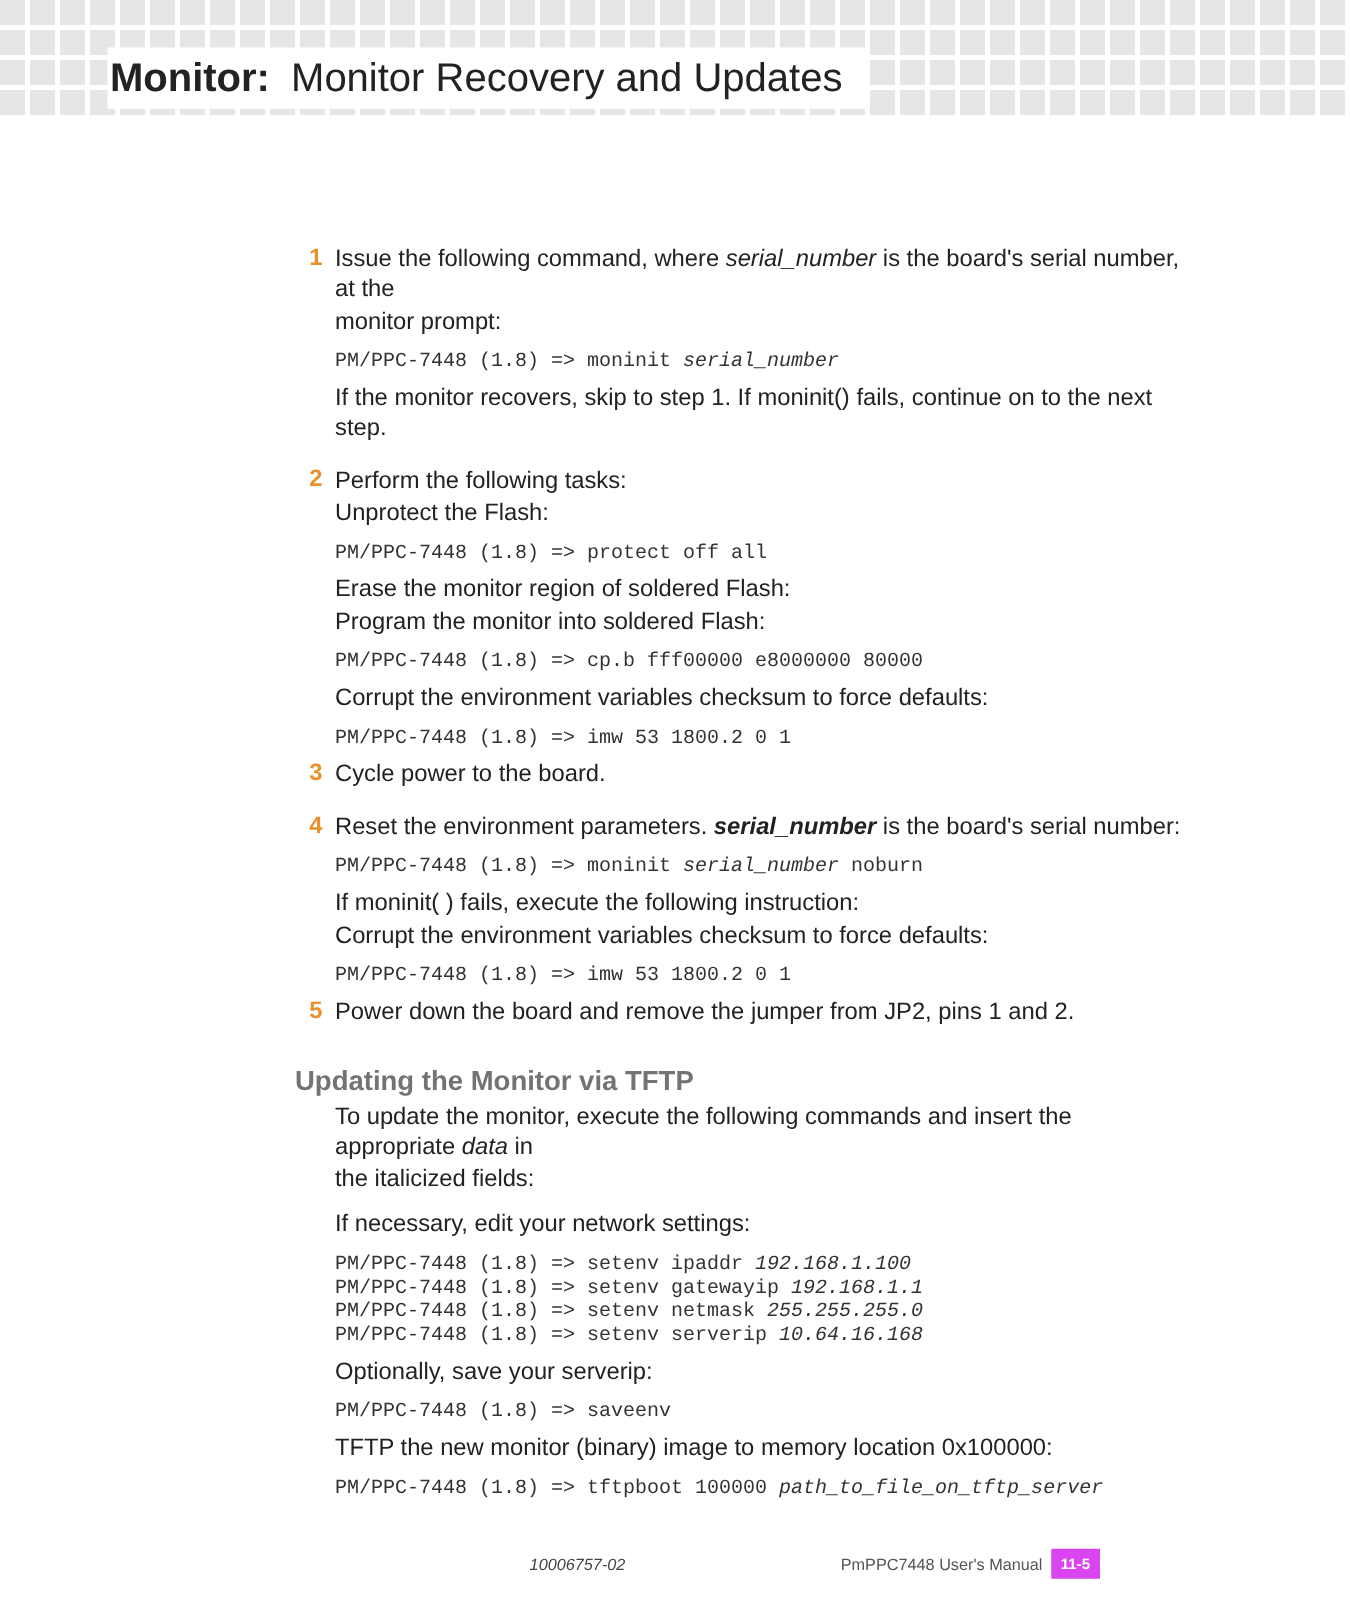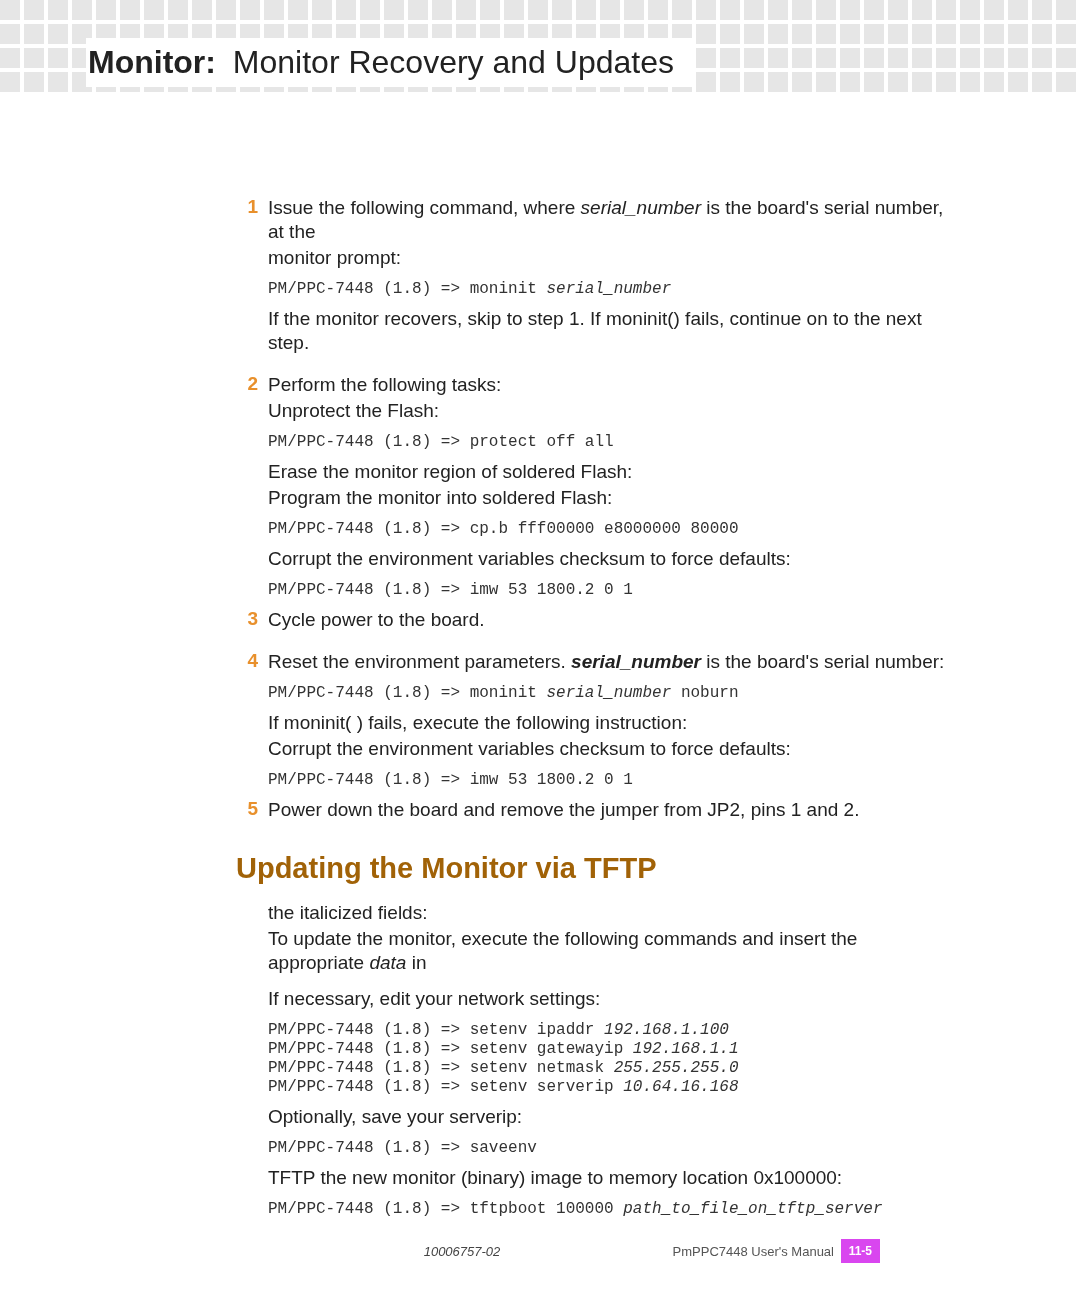--- a/index.html
+++ b/index.html
@@ -83,24 +83,24 @@
     font-family: "Courier New", Courier, monospace;
     font-size: 16px;
     line-height: 19px;
     white-space: pre;
     margin: 10px 0 8px 0;
     color: #333;
   }
   .code em { font-style: italic; }
   .gap { height: 10px; }
   h2.section {
-    color: #a16207;
+    color: #737373;
     font-weight: 700;
-    font-size: 29px;
-    margin: 30px 0 16px 0;
+    font-size: 22px;
+    margin: 30px 0 4px 0;
   }
   .plain-block { padding-left: 32px; }
   .footer {
     position: absolute;
     bottom: 24px;
     left: 0;
     width: 924px;
     height: 28px;
     font-size: 13px;
   }
@@ -370,24 +370,24 @@
     <div class="code">PM/PPC-7448 (1.8) =&gt; imw 53 1800.2 0 1</div>
   </div>
 
   <div class="step">
     <div class="step-num">5</div>
     <p class="body-line">Power down the board and remove the jumper from JP2, pins 1 and 2.</p>
   </div>
 
   <h2 class="section">Updating the Monitor via TFTP</h2>
   <div class="plain-block">
-    <p class="body-line">the italicized fields:</p>
     <p class="body-line">
       <span>To update the monitor, execute the following commands and insert the appropriate </span><em>data</em><span> in</span>
     </p>
+    <p class="body-line">the italicized fields:</p>
     <div class="gap"></div>
     <p class="body-line">If necessary, edit your network settings:</p>
     <div class="code"><span>PM/PPC-7448 (1.8) =&gt; setenv ipaddr </span><em>192.168.1.100</em>
 <span>PM/PPC-7448 (1.8) =&gt; setenv gatewayip </span><em>192.168.1.1</em>
 <span>PM/PPC-7448 (1.8) =&gt; setenv netmask </span><em>255.255.255.0</em>
 <span>PM/PPC-7448 (1.8) =&gt; setenv serverip </span><em>10.64.16.168</em></div>
     <p class="body-line">Optionally, save your serverip:</p>
     <div class="code">PM/PPC-7448 (1.8) =&gt; saveenv</div>
     <p class="body-line">TFTP the new monitor (binary) image to memory location 0x100000:</p>
     <div class="code"><span>PM/PPC-7448 (1.8) =&gt; tftpboot 100000 </span><em>path_to_file_on_tftp_server</em></div>

